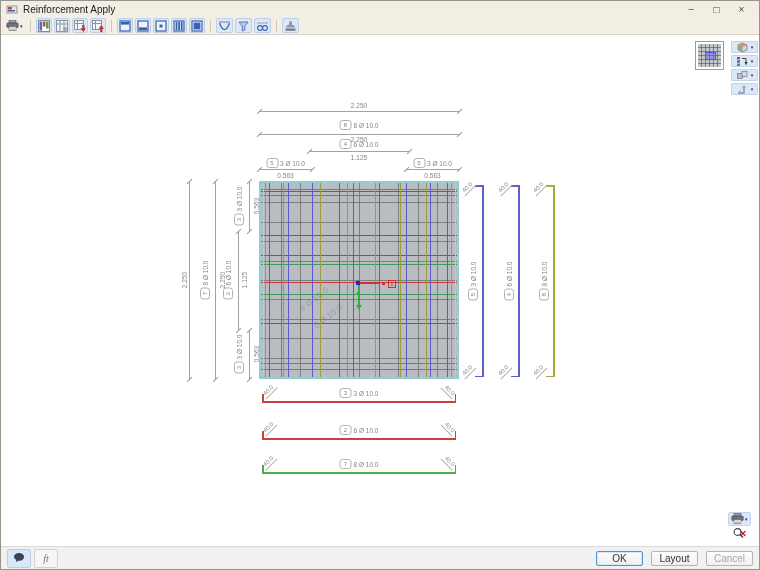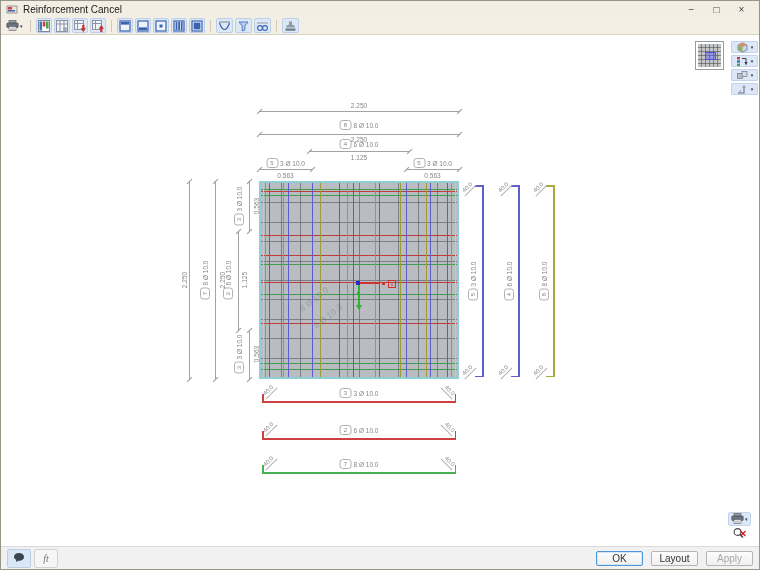--- a/index.html
+++ b/index.html
@@ -78,21 +78,21 @@
 <div class="window">
 
   <div class="titlebar">
     <span class="app-icon">
         <svg width="12" height="11">
           <rect x="1" y="2" width="10" height="7" fill="#e8e4da" stroke="#777" stroke-width="0.7"></rect>
           <rect x="2" y="3" width="4" height="2.5" fill="#d04040"></rect>
           <rect x="2" y="6" width="7" height="1.5" fill="#4060b0"></rect>
         </svg>
       </span>
-    <span class="title">Reinforcement Cancel</span>
+    <span class="title">Reinforcement Apply</span>
     <div class="win-controls">
       <span class="win-btn">−</span>
       <span class="win-btn">□</span>
       <span class="win-btn">×</span>
     </div>
   </div>
 
   <div class="toolbar" id="toolbar">
       <div class="tb-btn plain">
         <span style="display: inline-flex;">
@@ -536,16 +536,16 @@
       <span><svg width="12" height="11">
             <path d="M6 1C3.2 1 1 2.6 1 4.7c0 1.3 .9 2.4 2.2 3.1L3 10l2.4-1.3c.2 0 .4 .1 .6 .1 2.8 0 5-1.7 5-3.9S8.8 1 6 1z" fill="#3c4450"></path>
           </svg></span>
     </div>
     <div class="f-ic units">
       <span>ft</span>
     </div>
     <div class="f-spacer"></div>
     <button class="btn ok">OK</button>
     <button class="btn">Layout</button>
-    <button class="btn apply">Apply</button>
+    <button class="btn apply">Cancel</button>
   </div>
 
 </div>
 
 </body></html>

